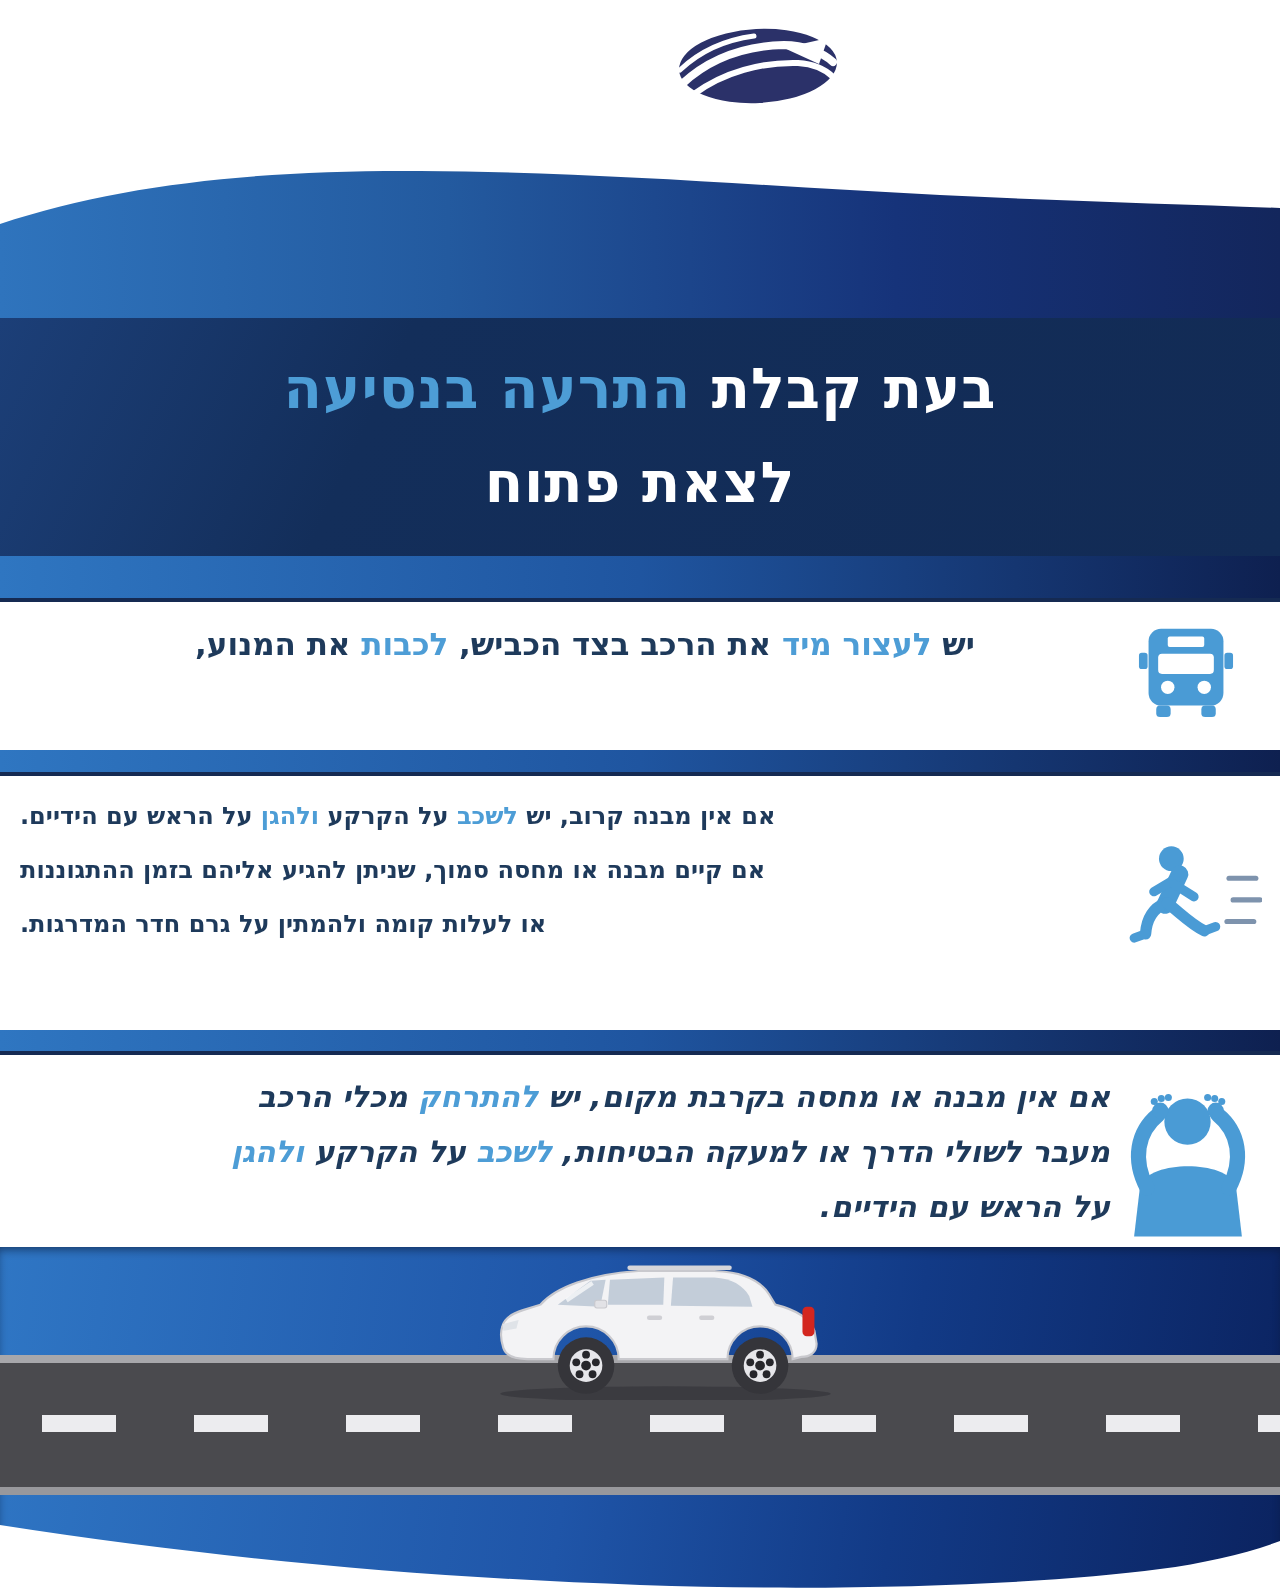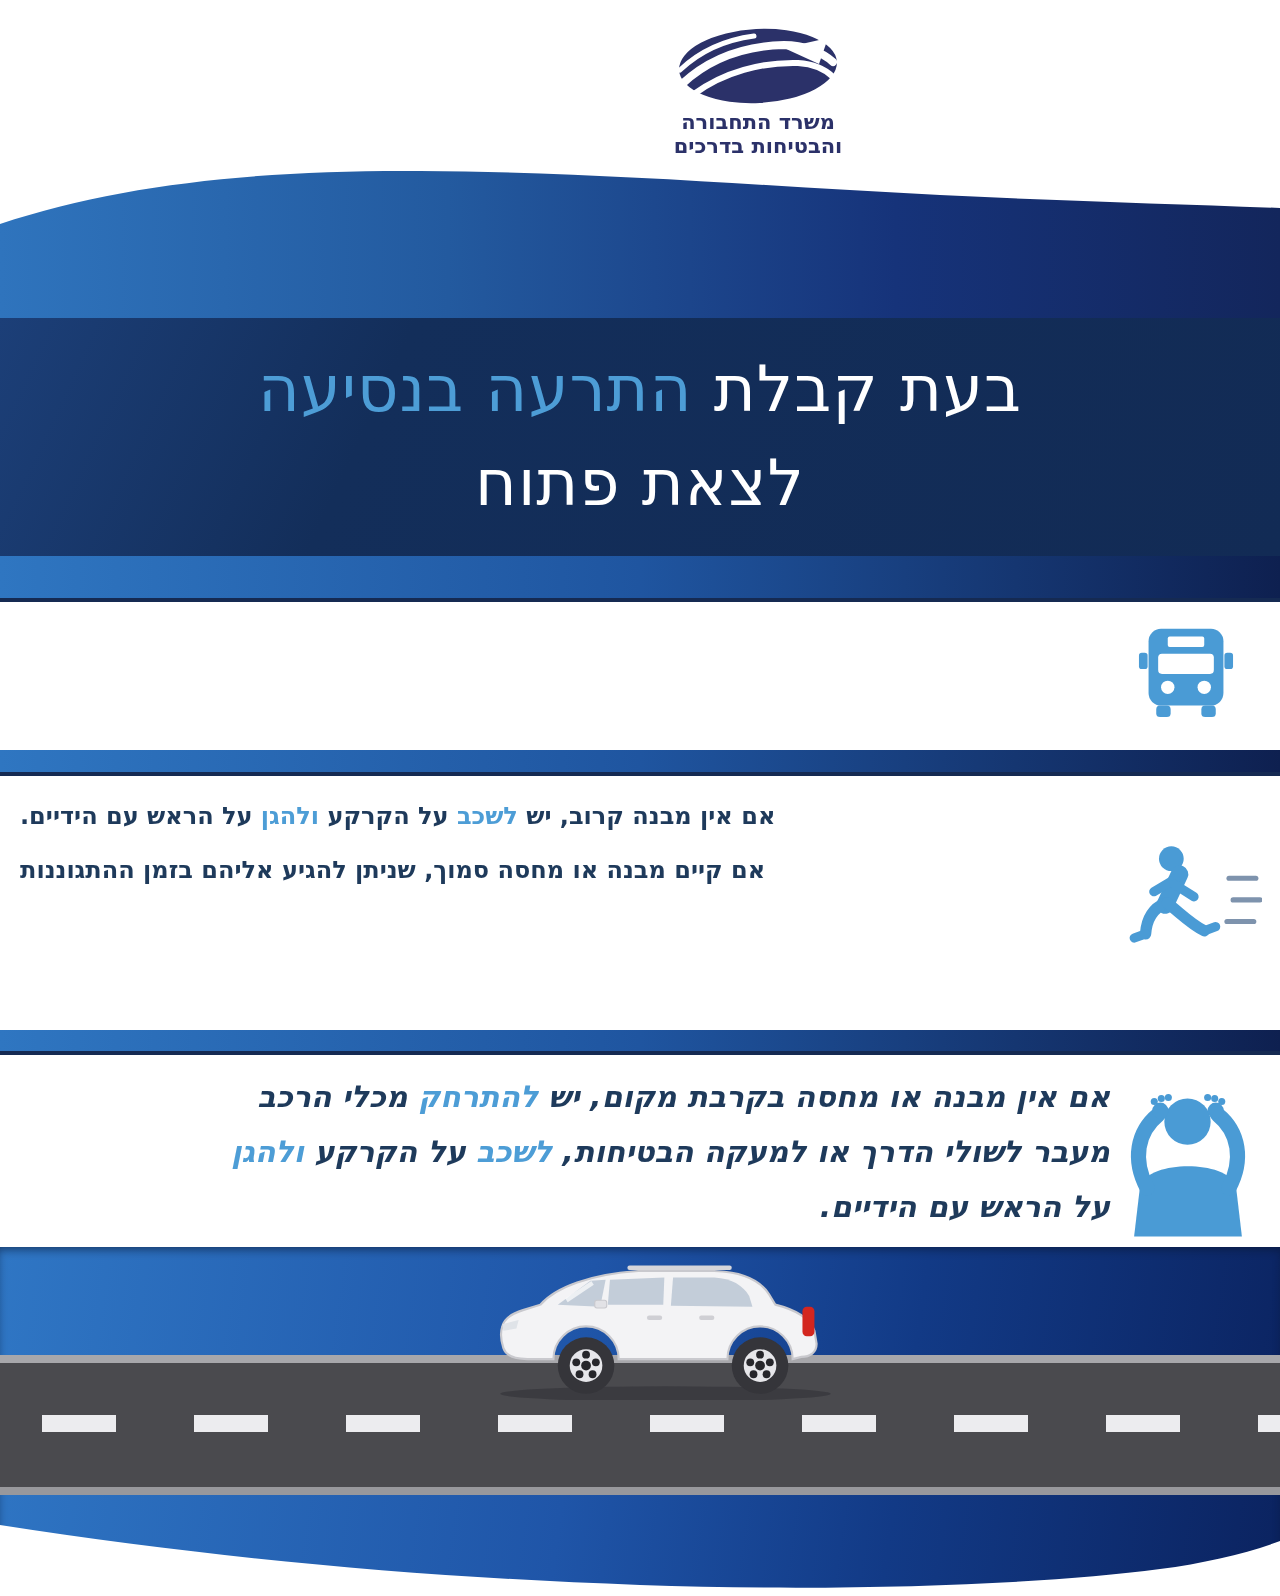--- a/index.html
+++ b/index.html
@@ -25,21 +25,21 @@
   
   .header-wave{position:absolute;top:168px;left:0;width:1280px;height:150px;}
   .header-wave svg{display:block;width:100%;height:100%;}
   
   .title-band{
     position:absolute;top:318px;left:0;width:100%;height:238px;
     background:linear-gradient(115deg,#1c3f78 0%,#132e5a 30%,#122b55 100%);
   }
   .title-band .inner{padding-top:24px;text-align:center;direction:rtl;}
   .title-line{
-    font-size:64px;line-height:94px;font-weight:normal;color:#ffffff;letter-spacing:1px;
+    font-size:56px;line-height:94px;font-weight:bold;color:#ffffff;letter-spacing:1px;
   }
   .title-line .blue{color:#4d9dd6;}
   
   .bar{
     position:absolute;left:0;width:100%;
     background:linear-gradient(90deg,#2f76c1 0%,#1f55a0 50%,#0e2050 100%);
     border-bottom:4px solid #152a52;
   }
   .bar-big{top:556px;height:42px;}
   .bar-1{top:750px;height:22px;}
@@ -91,24 +91,20 @@
     <div class="ministry-logo">
       <svg viewBox="0 0 164 80" width="164" height="80">
         <ellipse cx="82" cy="40" rx="79" ry="37" fill="#2b3169" transform="rotate(-3 82 40)"></ellipse>
         <g stroke="#ffffff" fill="none" stroke-linecap="round">
           <path d="M6,58 C34,32 70,20 108,19 C128,19 146,26 157,36" stroke-width="8"></path>
           <path d="M18,68 C48,46 86,36 122,37 C138,38 150,44 157,51" stroke-width="6"></path>
           <path d="M4,44 C24,25 48,14 78,10" stroke-width="5"></path>
         </g>
         <path d="M108,22 L152,12 L143,38 Z" fill="#ffffff"></path>
       </svg>
-      <div class="ministry-name">
-        <div>משרד התחבורה</div>
-        <div>והבטיחות בדרכים</div>
-      </div>
     </div>
   </div>
 
   <div class="header-wave">
     <svg viewBox="0 0 1280 150" preserveAspectRatio="none">
       <defs>
         <linearGradient id="waveGrad" x1="0" y1="0" x2="1" y2="0">
           <stop offset="0" stop-color="#2f74bd"></stop>
           <stop offset="0.35" stop-color="#235a9f"></stop>
           <stop offset="0.7" stop-color="#16337a"></stop>
@@ -136,20 +132,21 @@
         <rect x="11" y="5" width="78" height="80" rx="13"></rect>
         <rect x="19" y="85" width="15" height="12" rx="4"></rect>
         <rect x="66" y="85" width="15" height="12" rx="4"></rect>
       </g>
       <rect x="31" y="13" width="38" height="11" rx="2" fill="#ffffff"></rect>
       <rect x="21" y="31" width="58" height="21" rx="4" fill="#ffffff"></rect>
       <circle cx="31" cy="66" r="7" fill="#ffffff"></circle>
       <circle cx="69" cy="66" r="7" fill="#ffffff"></circle>
     </svg>
     <div class="sec-text">
+      <div><span>יש </span><span class="hl">לעצור מיד</span><span> את הרכב בצד הכביש, </span><span class="hl">לכבות</span><span> את המנוע,</span></div>
     </div>
   </div>
 
   <div class="bar bar-1"></div>
 
   <div class="section sec-2">
     <svg class="sec-icon runner-icon" viewBox="0 0 132 118">
       <circle cx="44" cy="15" r="12" fill="#4a9bd5"></circle>
       <g stroke="#4a9bd5" stroke-linecap="round" fill="none">
         <path d="M52,30 L38,60" stroke-width="17"></path>
@@ -162,20 +159,21 @@
       </g>
       <g stroke="#7e93ad" stroke-width="5" stroke-linecap="round">
         <path d="M100,34 L126,34"></path>
         <path d="M104,55 L130,55"></path>
         <path d="M98,76 L124,76"></path>
       </g>
     </svg>
     <div class="sec-text">
       <div><span>אם אין מבנה קרוב, יש </span><span class="hl">לשכב</span><span> על הקרקע </span><span class="hl">ולהגן</span><span> על הראש עם הידיים.</span></div>
       <div><span>אם קיים מבנה או מחסה סמוך, שניתן להגיע אליהם בזמן ההתגוננות</span></div>
+      <div><span>או לעלות קומה ולהמתין על גרם חדר המדרגות.</span></div>
     </div>
   </div>
 
   <div class="bar bar-2"></div>
 
   <div class="section sec-3">
     <svg class="sec-icon cover-icon" viewBox="0 0 135 148">
       <path d="M20,97 C30,72 105,72 115,97 L121,148 L14,148 Z" fill="#4a9bd5"></path>
       <circle cx="67" cy="52" r="24" fill="#ffffff"></circle>
       <circle cx="67" cy="34" r="23" fill="#4a9bd5"></circle>

